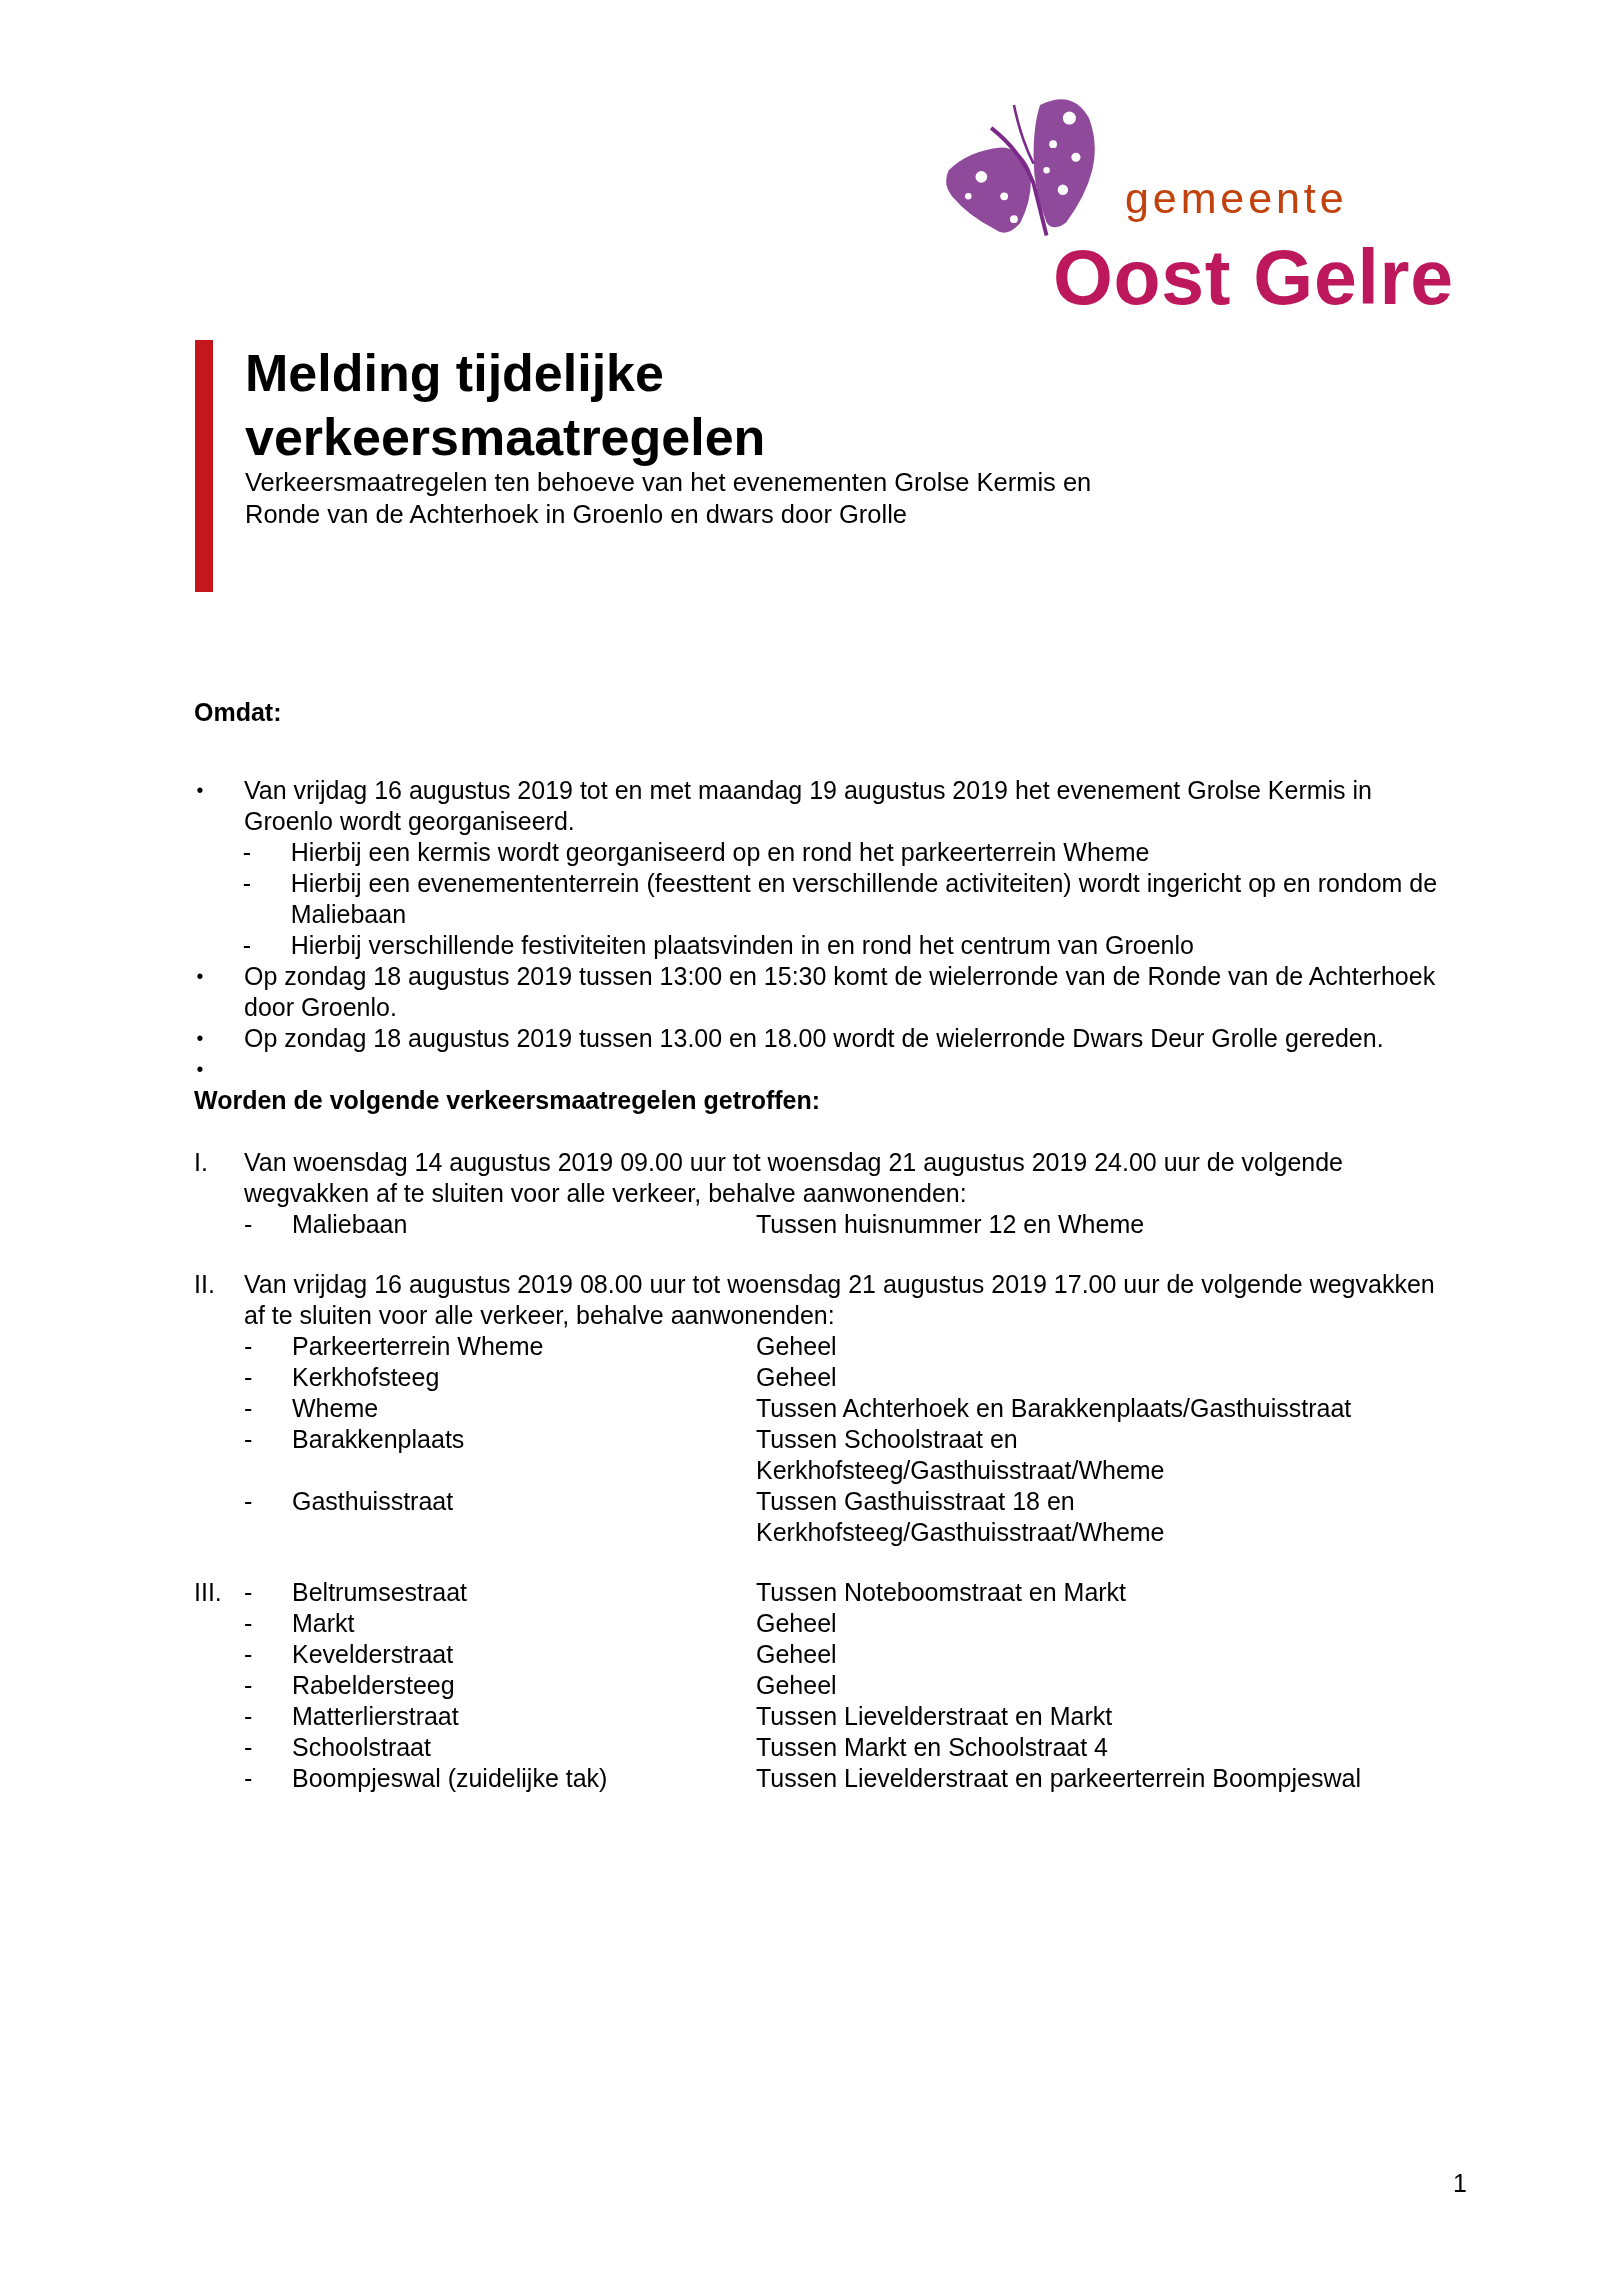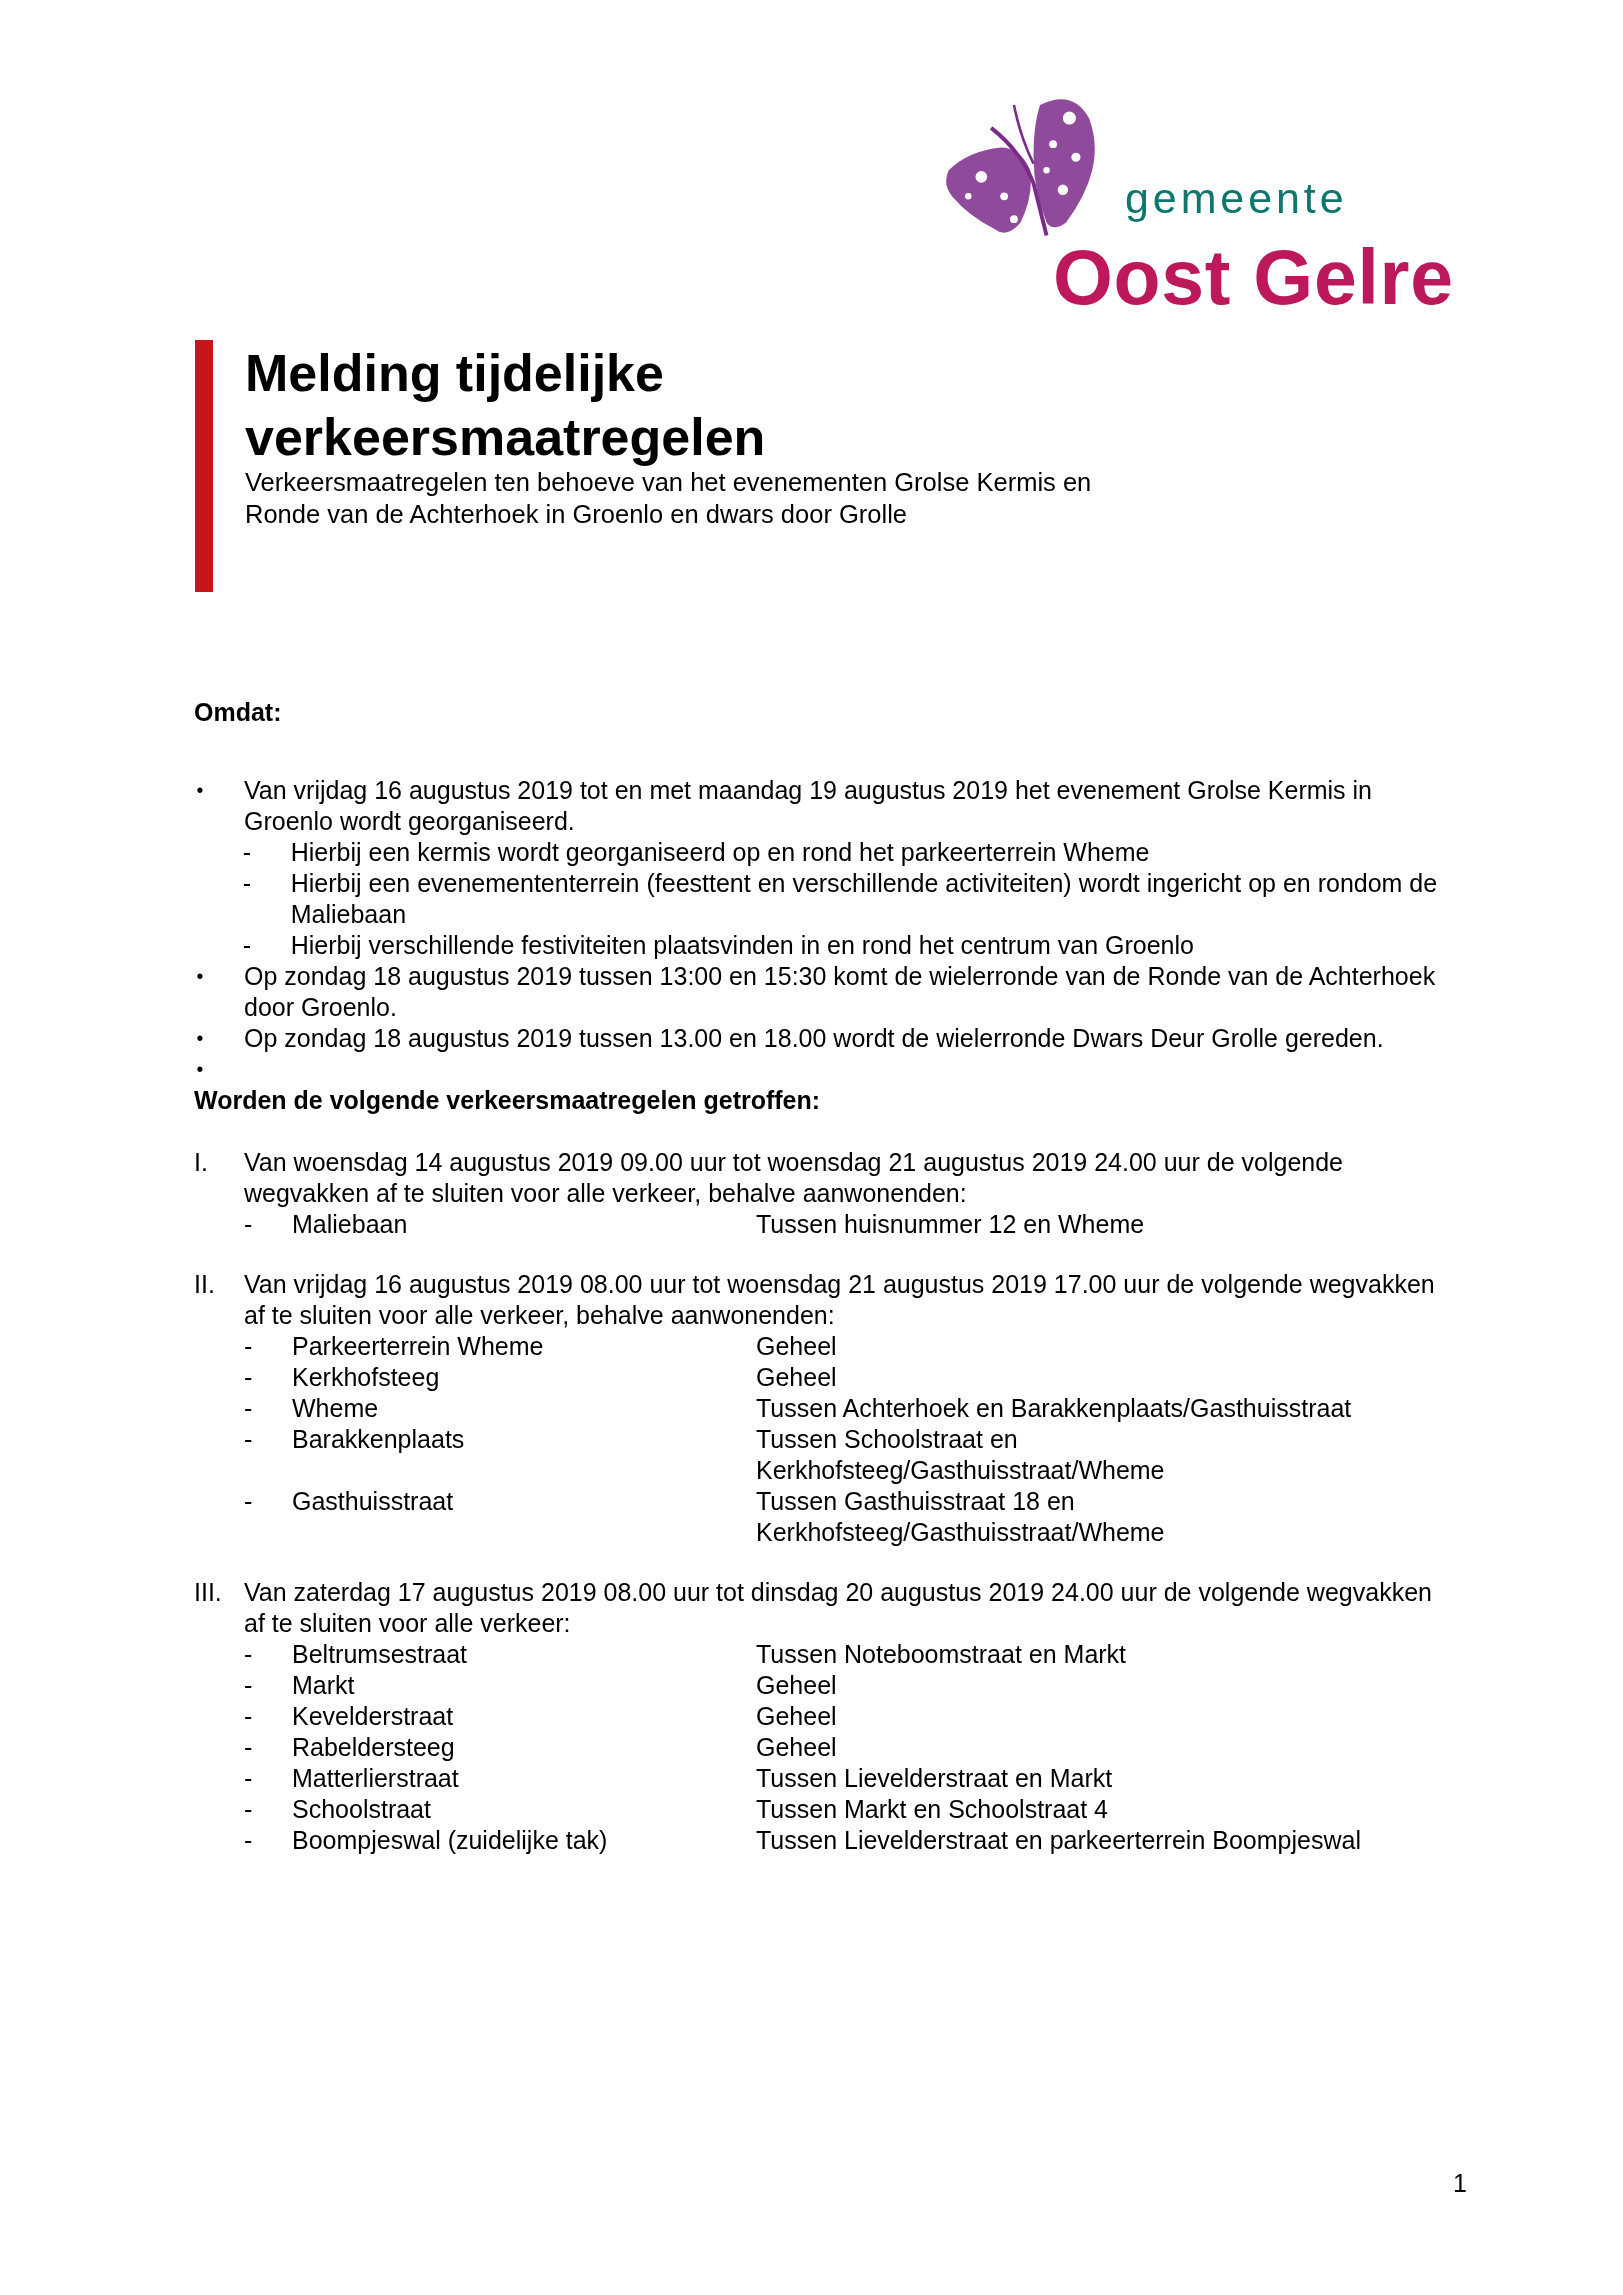--- a/index.html
+++ b/index.html
@@ -7,21 +7,21 @@
       width: 1623px; height: 2295px; position: relative; overflow: hidden;
       font-family: "Liberation Sans", sans-serif; color: #000;
     }
     .page { position: absolute; inset: 0; }
 
     
     .logo { position: absolute; left: 942px; top: 92px; width: 556px; height: 222px; }
     .logo .butterfly { position: absolute; left: 0; top: 0; width: 170px; height: 150px; }
     .logo .gemeente {
       position: absolute; left: 183px; top: 82px;
-      font-size: 43px; letter-spacing: 3.9px; color: #0f766e;
+      font-size: 43px; letter-spacing: 3.9px; color: #c2410c;
     }
     .logo .brand {
       position: absolute; left: 111px; top: 141px;
       font-size: 77px; font-weight: bold; color: #be185d; letter-spacing: 0.7px;
     }
 
     
     .title-bar { position: absolute; left: 195px; top: 340px; width: 17.7px; height: 252px; background: #c4161c; }
     .title {
       position: absolute; left: 245px; top: 341px; width: 916px;
@@ -149,21 +149,20 @@
             <span>Barakkenplaats</span>
             <span style="max-width: 458px;">Tussen Schoolstraat en Kerkhofsteeg/Gasthuisstraat/Wheme</span>
             <span>-</span>
             <span>Gasthuisstraat</span>
             <span style="max-width: 458px;">Tussen Gasthuisstraat 18 en Kerkhofsteeg/Gasthuisstraat/Wheme</span>
           </div>
         </div>
         <div class="measure-gap"></div>
         <div class="measure">
           <span class="num">III.</span>
-          <div>Van zaterdag 17 augustus 2019 08.00 uur tot dinsdag 20 augustus 2019 24.00 uur de volgende wegvakken af te sluiten voor alle verkeer:</div>
           <div class="closure" style="margin-left: 0px;">
             <span>-</span>
             <span>Beltrumsestraat</span>
             <span>Tussen Noteboomstraat en Markt</span>
             <span>-</span>
             <span>Markt</span>
             <span>Geheel</span>
             <span>-</span>
             <span>Kevelderstraat</span>
             <span>Geheel</span>

